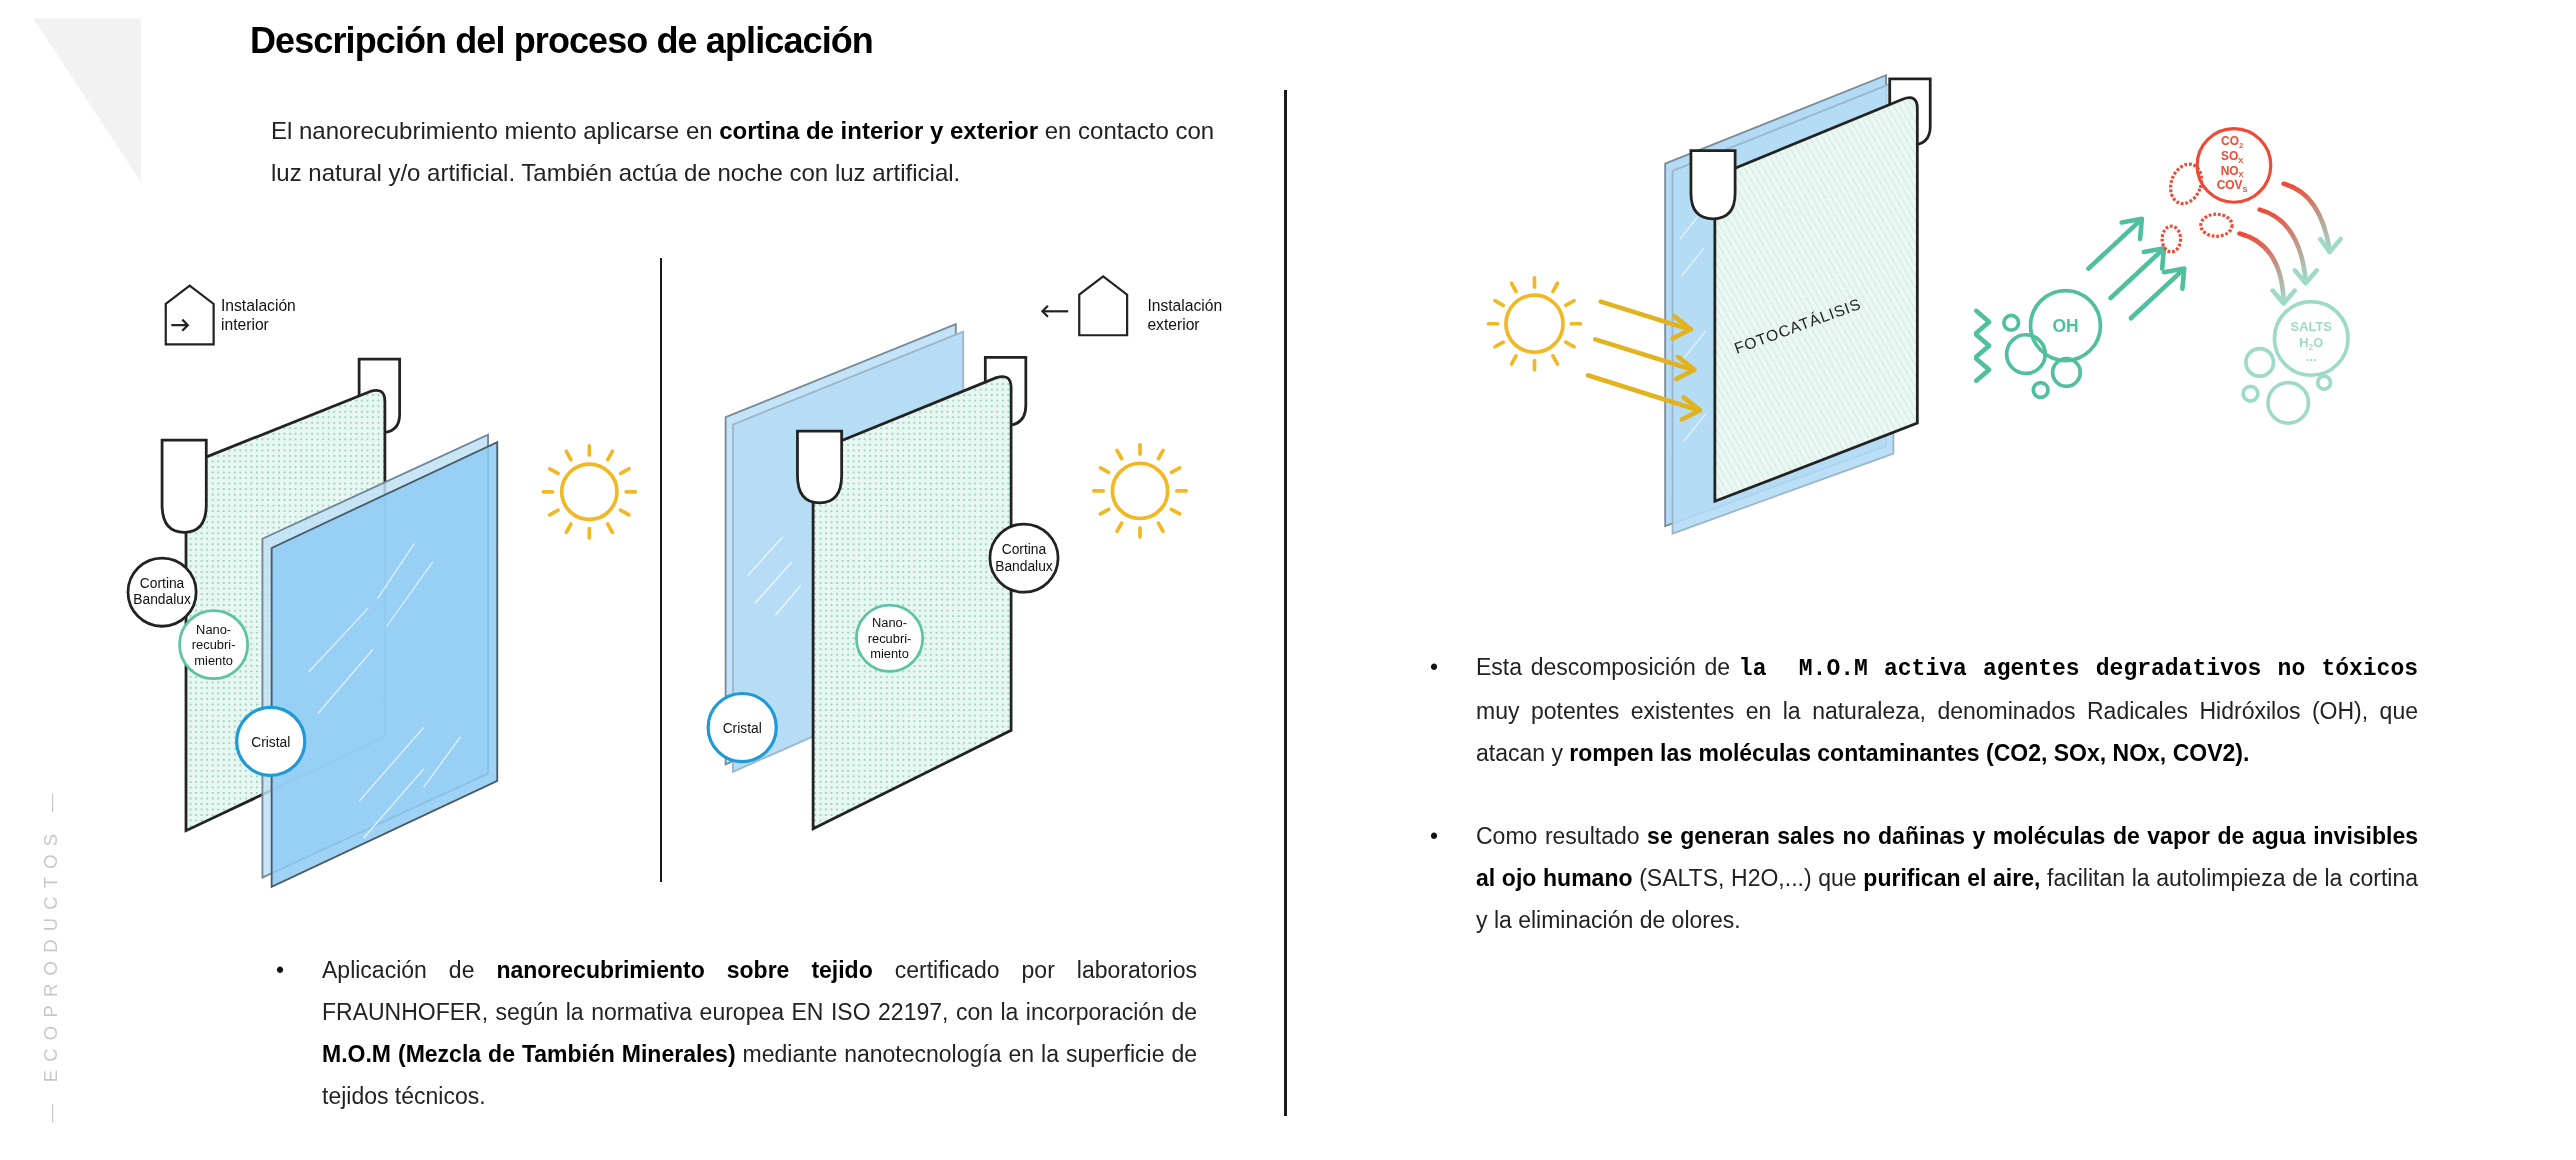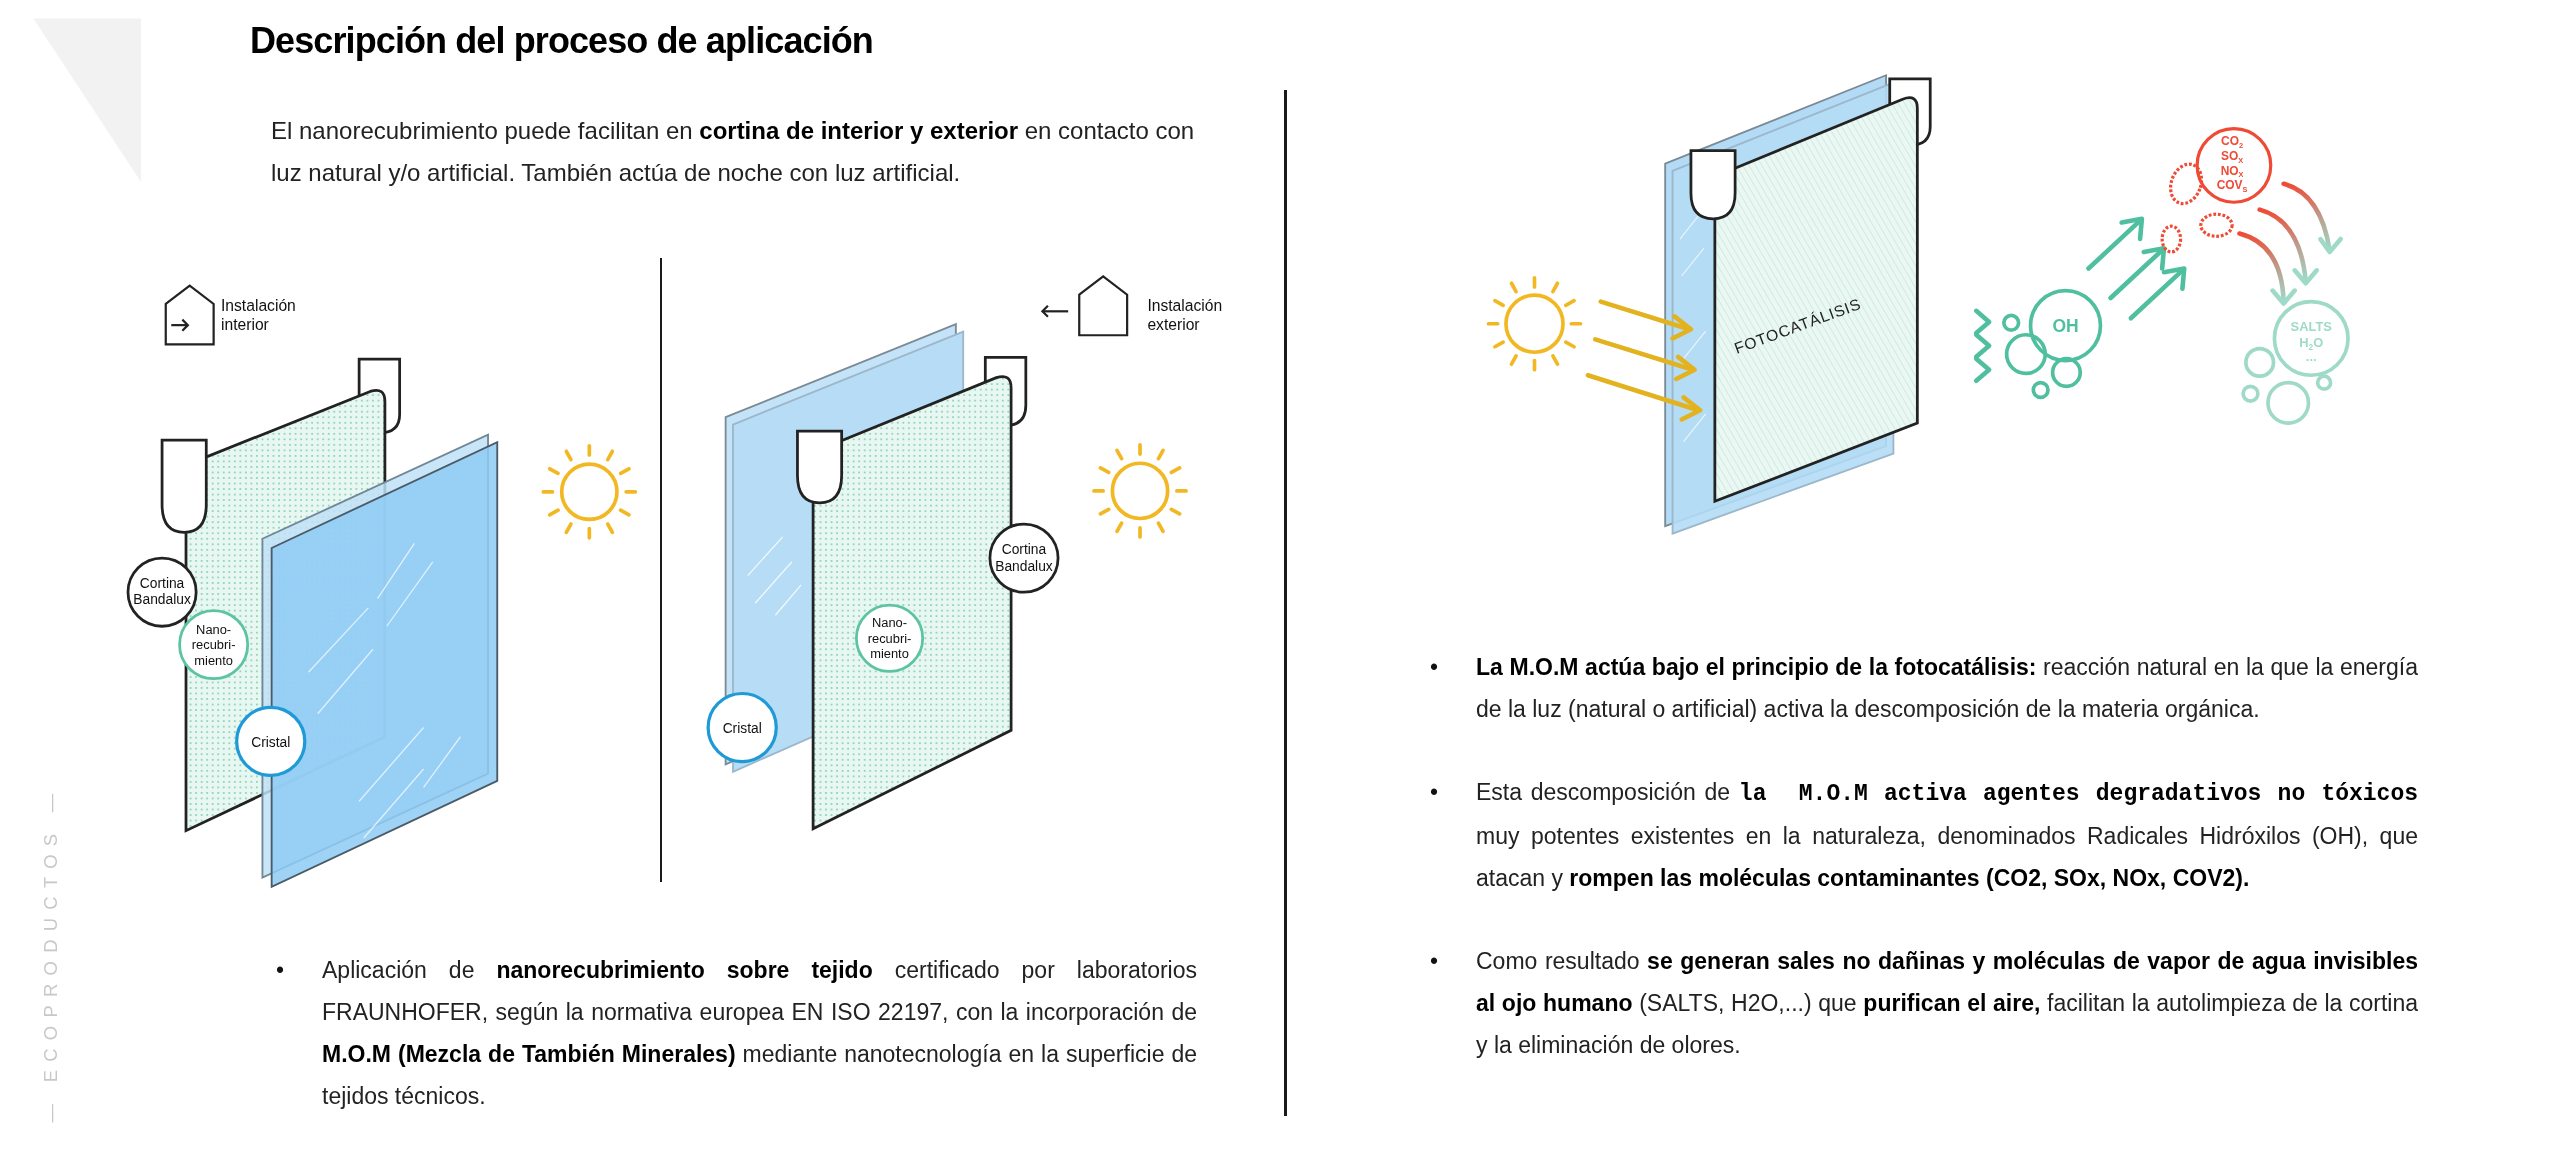--- a/index.html
+++ b/index.html
@@ -25,21 +25,21 @@
 </style>
 </head>
 <body>
 
 <svg class="abs deco-triangle" width="157" height="193" viewBox="0 0 170 210">
   <polygon points="36,20 153,20 153,198" fill="#f2f2f2"></polygon>
 </svg>
 
 <div class="abs title">Descripción del proceso de aplicación</div>
 
-<div class="abs intro"><span>El nanorecubrimiento puede facilitan en </span><b>cortina de interior y exterior</b><span> en contacto con luz natural y/o artificial. También actúa de noche con luz artificial.</span></div>
+<div class="abs intro"><span>El nanorecubrimiento miento aplicarse en </span><b>cortina de interior y exterior</b><span> en contacto con luz natural y/o artificial. También actúa de noche con luz artificial.</span></div>
 
 <div class="abs side-tag">
   <span>— <span style="position:static;transform:none;letter-spacing:8.3px;">ECOPRODUCTOS</span> —</span>
 </div>
 
 <div class="abs vline-inner" style="left:660px; top:258px; height:624px;"></div>
 <div class="abs vline" style="left:1284px; top:90px; height:1026px;"></div>
 
 <svg class="abs" style="left:0; top:0;" width="663" height="921" viewBox="0 0 720 1000">
   <defs>
@@ -292,17 +292,16 @@
     <text x="930" y="317"><tspan>H</tspan><tspan font-size="9" dy="3">2</tspan><tspan dy="-3">O</tspan></text>
     <text x="930" y="332">...</text>
   </g>
 </svg>
 
 <div class="abs bullets bullets-left">
   <div class="bullet"><span>Aplicación de </span><b>nanorecubrimiento sobre tejido</b><span> certificado por laboratorios FRAUNHOFER, según la normativa europea EN ISO 22197, con la incorporación de </span><b>M.O.M (Mezcla de También Minerales)</b><span> mediante nanotecnología en la superficie de tejidos técnicos.</span></div>
 </div>
 
 <div class="abs bullets bullets-right">
-  <div class="bullet"><b>La M.O.M actúa bajo el principio de la fotocatálisis:</b><span> reacción natural en la que la energía de la luz (natural o artificial) activa la descomposición de la materia orgánica.</span></div>
   <div class="bullet"><span>Esta descomposición de </span><b style="white-space:pre-wrap;font-family:Liberation Mono, monospace;">la  M.O.M activa agentes degradativos no tóxicos</b><span> muy potentes existentes en la naturaleza, denominados Radicales Hidróxilos (OH), que atacan y </span><b>rompen las moléculas contaminantes (CO2, SOx, NOx, COV2).</b></div>
   <div class="bullet"><span>Como resultado </span><b>se generan sales no dañinas y moléculas de vapor de agua invisibles al ojo humano</b><span> (SALTS, H2O,...) que </span><b>purifican el aire,</b><span> facilitan la autolimpieza de la cortina y la eliminación de olores.</span></div>
 </div>
 
 
 </body></html>

